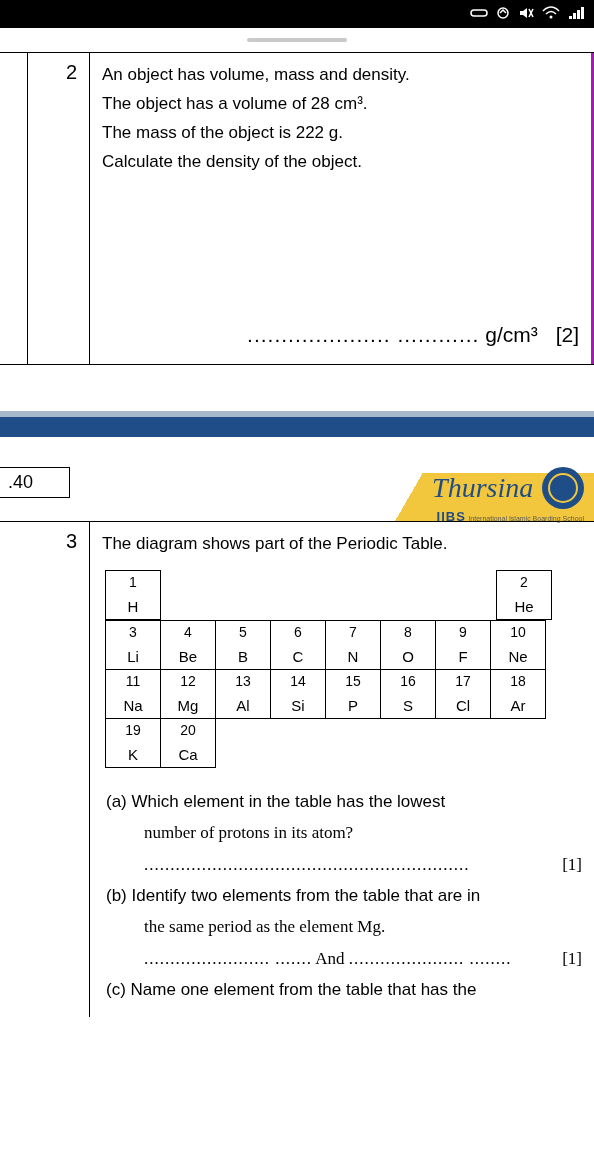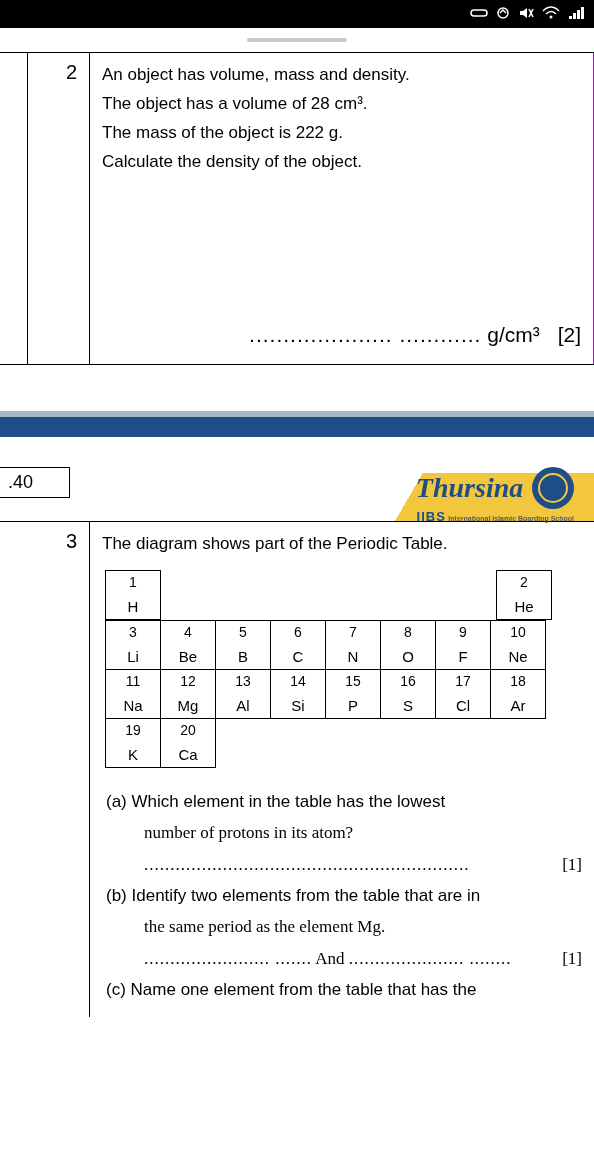--- a/index.html
+++ b/index.html
@@ -25,33 +25,33 @@
   .tab-indicator {
     width: 100px;
     height: 4px;
     background: #c9c9c9;
     border-radius: 2px;
     margin: 0 auto 10px;
   }
   .q-row { display: flex; border-top: 1px solid #000; }
   .q-col-left { width: 28px; border-right: 1px solid #000; }
   .q-col-num { width: 62px; border-right: 1px solid #000; text-align: right; padding: 8px 12px 8px 4px; font-size: 20px; }
-  .q-col-body { flex: 1; padding: 8px 12px 12px 12px; border-right: 1px solid #a21caf; line-height: 1.7; }
+  .q-col-body { flex: 1; padding: 8px 12px 12px 12px; border-right: 3px solid #a21caf; line-height: 1.7; }
   .answer-line { text-align: right; margin-top: 140px; font-size: 21px; }
   .dots { letter-spacing: 1px; }
   .marks { margin-left: 12px; }
   .separator { height: 26px; background: #1f4d87; margin-top: 46px; border-top: 6px solid #a6b7ca; }
   .sepgap { height: 36px; background:#fff; }
   .yellow-accent { height: 48px; background: linear-gradient(120deg, #fff 68%, #f3c73d 68%); position: relative; }
   .page-marker {
     position: absolute; left: 0; top: -6px;
     border: 1px solid #000; border-left: none;
     padding: 4px 36px 4px 8px; font-size: 18px; background:#fff;
   }
-  .brand { position:absolute; right:20px; top:-6px; text-align:right;font-weight:bold; }
+  .brand { position:absolute; right:10px; top:-6px; text-align:right; }
   .brand-name { font-family: 'Brush Script MT', cursive; color:#1f4d87; font-size:28px; font-style:italic; display:inline-block; vertical-align:middle;}
   .brand-logo { display:inline-block; width:42px; height:42px; background:#1f4d87; border-radius:50%; vertical-align:middle; margin-left:4px; position:relative;}
   .brand-logo::after{content:""; position:absolute; inset:6px; border:2px solid #f3c73d; border-radius:50%;}
   .brand-sub { font-size:9px; color:#5a5a5a; }
   .brand-sub strong{ color:#1f4d87; font-size:13px; letter-spacing:1px; }
   .q3-wrap { border-top:1px solid #000; }
   .pt-grid { margin: 12px 0 18px 4px; }
   .pt-row { display:flex; }
   .pt-cell {
     width: 56px; height: 50px; border:1px solid #000;

